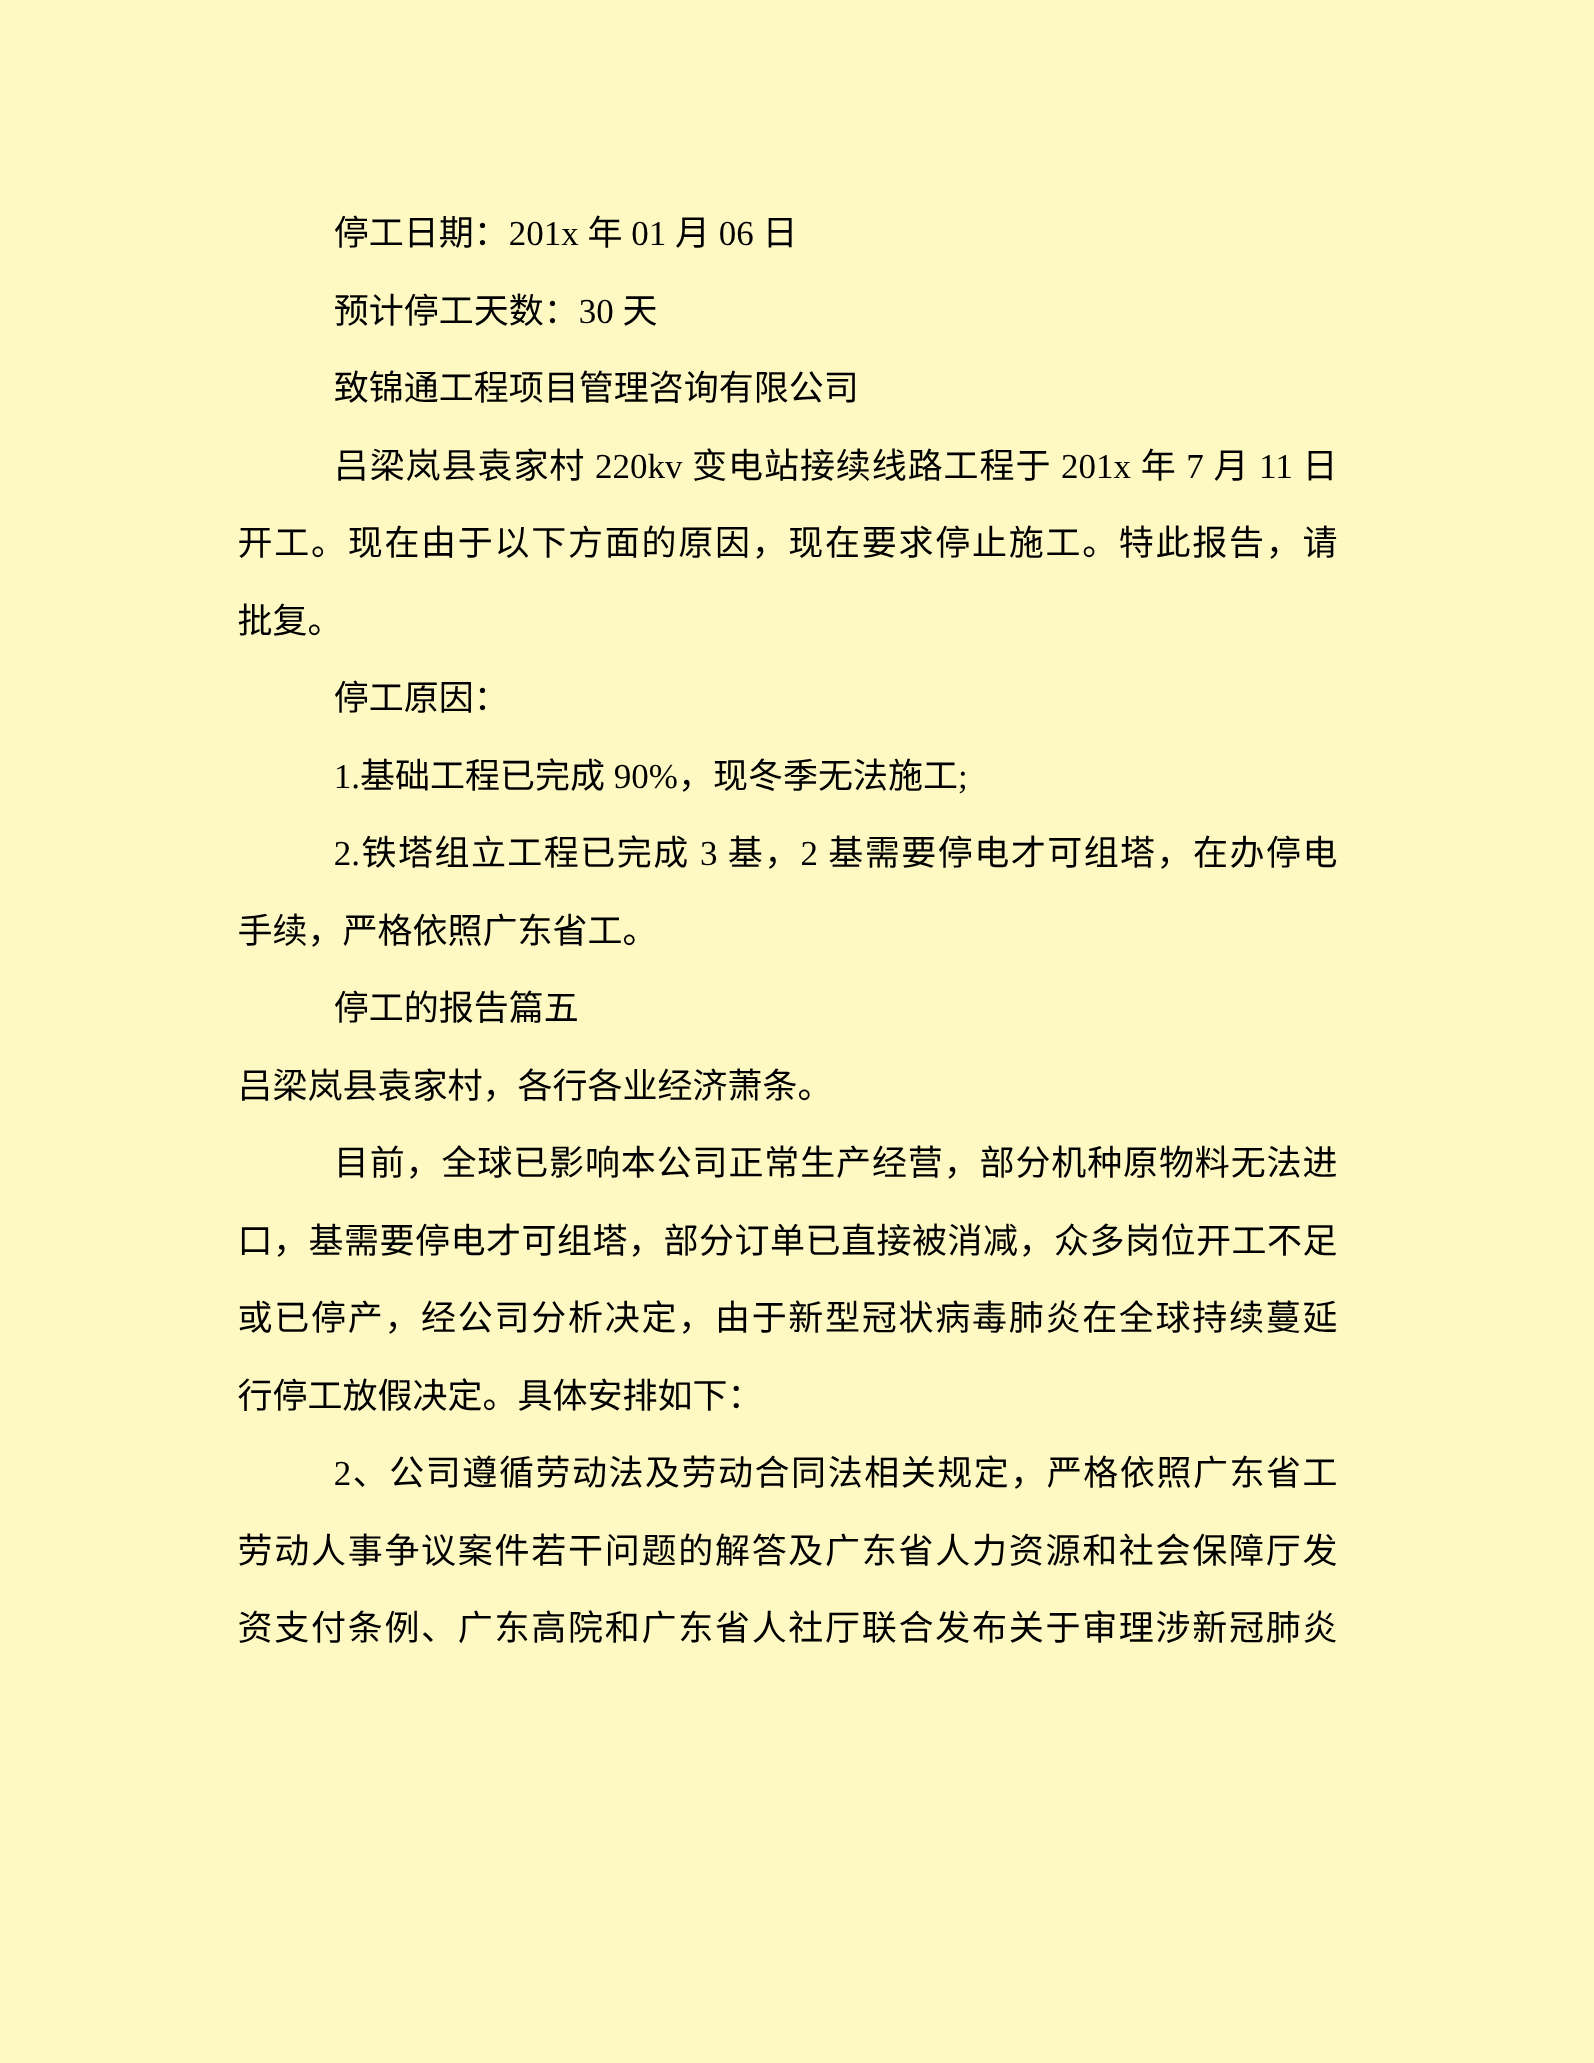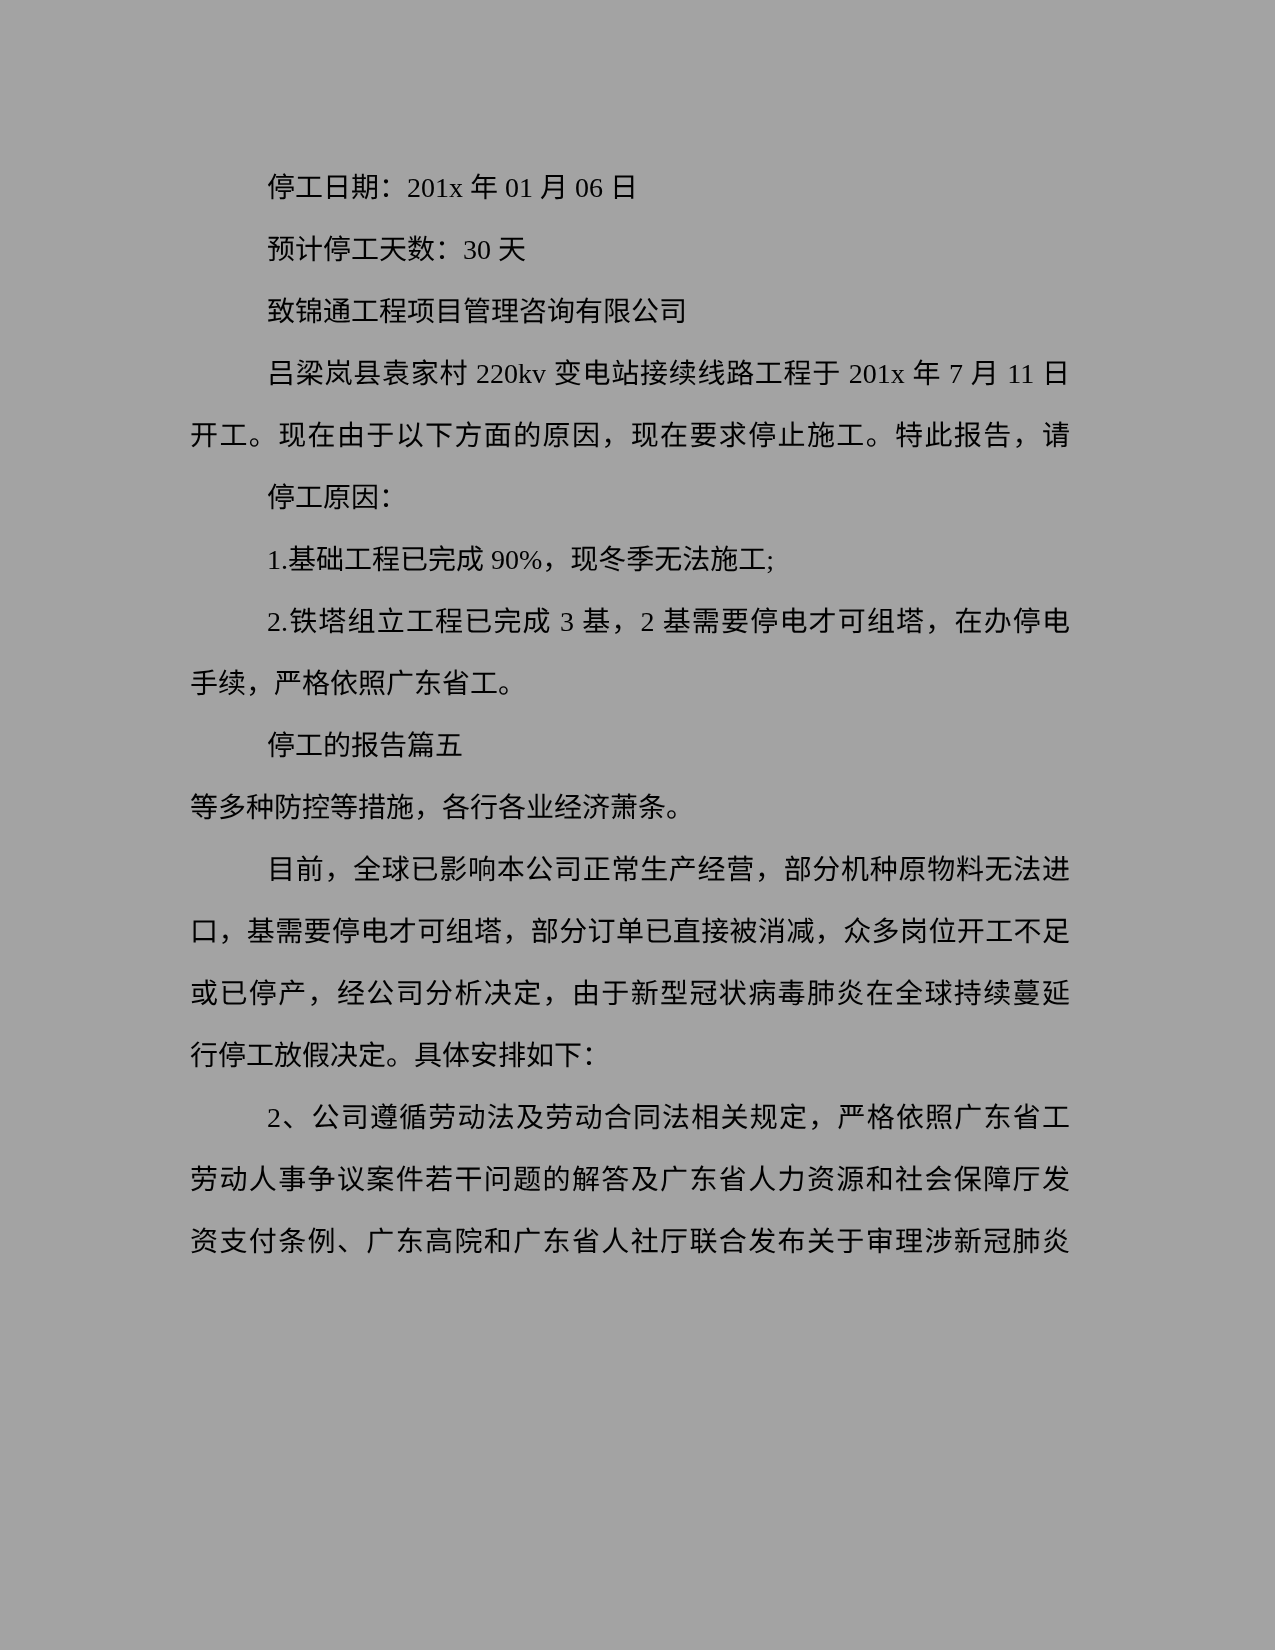--- a/index.html
+++ b/index.html
@@ -4,21 +4,21 @@
 <style>
   html, body {
     margin: 0;
     padding: 0;
     background: #ffffff;
   }
   .page {
     position: relative;
     width: 1275px;
     height: 1650px;
-    background: #a3a3a3;
+    background: #fef9c3;
     overflow: hidden;
   }
   .doc-body {
     box-sizing: border-box;
     width: 1275px;
     height: 1650px;
     padding: 157px 205px 0 190px;
     font-family: "Liberation Serif", "DejaVu Serif", serif;
     font-size: 28px;
     line-height: 62px;
@@ -42,26 +42,27 @@
 </head>
 <body>
 
 <div class="page">
   <div class="doc-body">
       <div class="doc-line indent">停工日期：201x 年 01 月 06 日</div>
       <div class="doc-line indent">预计停工天数：30 天</div>
       <div class="doc-line indent">致锦通工程项目管理咨询有限公司</div>
       <div class="doc-line indent fill">吕梁岚县袁家村 220kv 变电站接续线路工程于 201x 年 7 月 11 日</div>
       <div class="doc-line fill">开工。现在由于以下方面的原因，现在要求停止施工。特此报告，请</div>
+      <div class="doc-line">批复。</div>
       <div class="doc-line indent">停工原因：</div>
       <div class="doc-line indent">1.基础工程已完成 90%，现冬季无法施工;</div>
       <div class="doc-line indent fill">2.铁塔组立工程已完成 3 基，2 基需要停电才可组塔，在办停电</div>
       <div class="doc-line">手续，严格依照广东省工。</div>
       <div class="doc-line indent">停工的报告篇五</div>
-      <div class="doc-line">等多种防控等措施，各行各业经济萧条。</div>
+      <div class="doc-line">吕梁岚县袁家村，各行各业经济萧条。</div>
       <div class="doc-line indent fill">目前，全球已影响本公司正常生产经营，部分机种原物料无法进</div>
       <div class="doc-line fill">口，基需要停电才可组塔，部分订单已直接被消减，众多岗位开工不足</div>
       <div class="doc-line fill">或已停产，经公司分析决定，由于新型冠状病毒肺炎在全球持续蔓延</div>
       <div class="doc-line">行停工放假决定。具体安排如下：</div>
       <div class="doc-line indent fill">2、公司遵循劳动法及劳动合同法相关规定，严格依照广东省工</div>
       <div class="doc-line fill">劳动人事争议案件若干问题的解答及广东省人力资源和社会保障厅发</div>
       <div class="doc-line fill">资支付条例、广东高院和广东省人社厅联合发布关于审理涉新冠肺炎</div>
     </div>
 </div>
 

